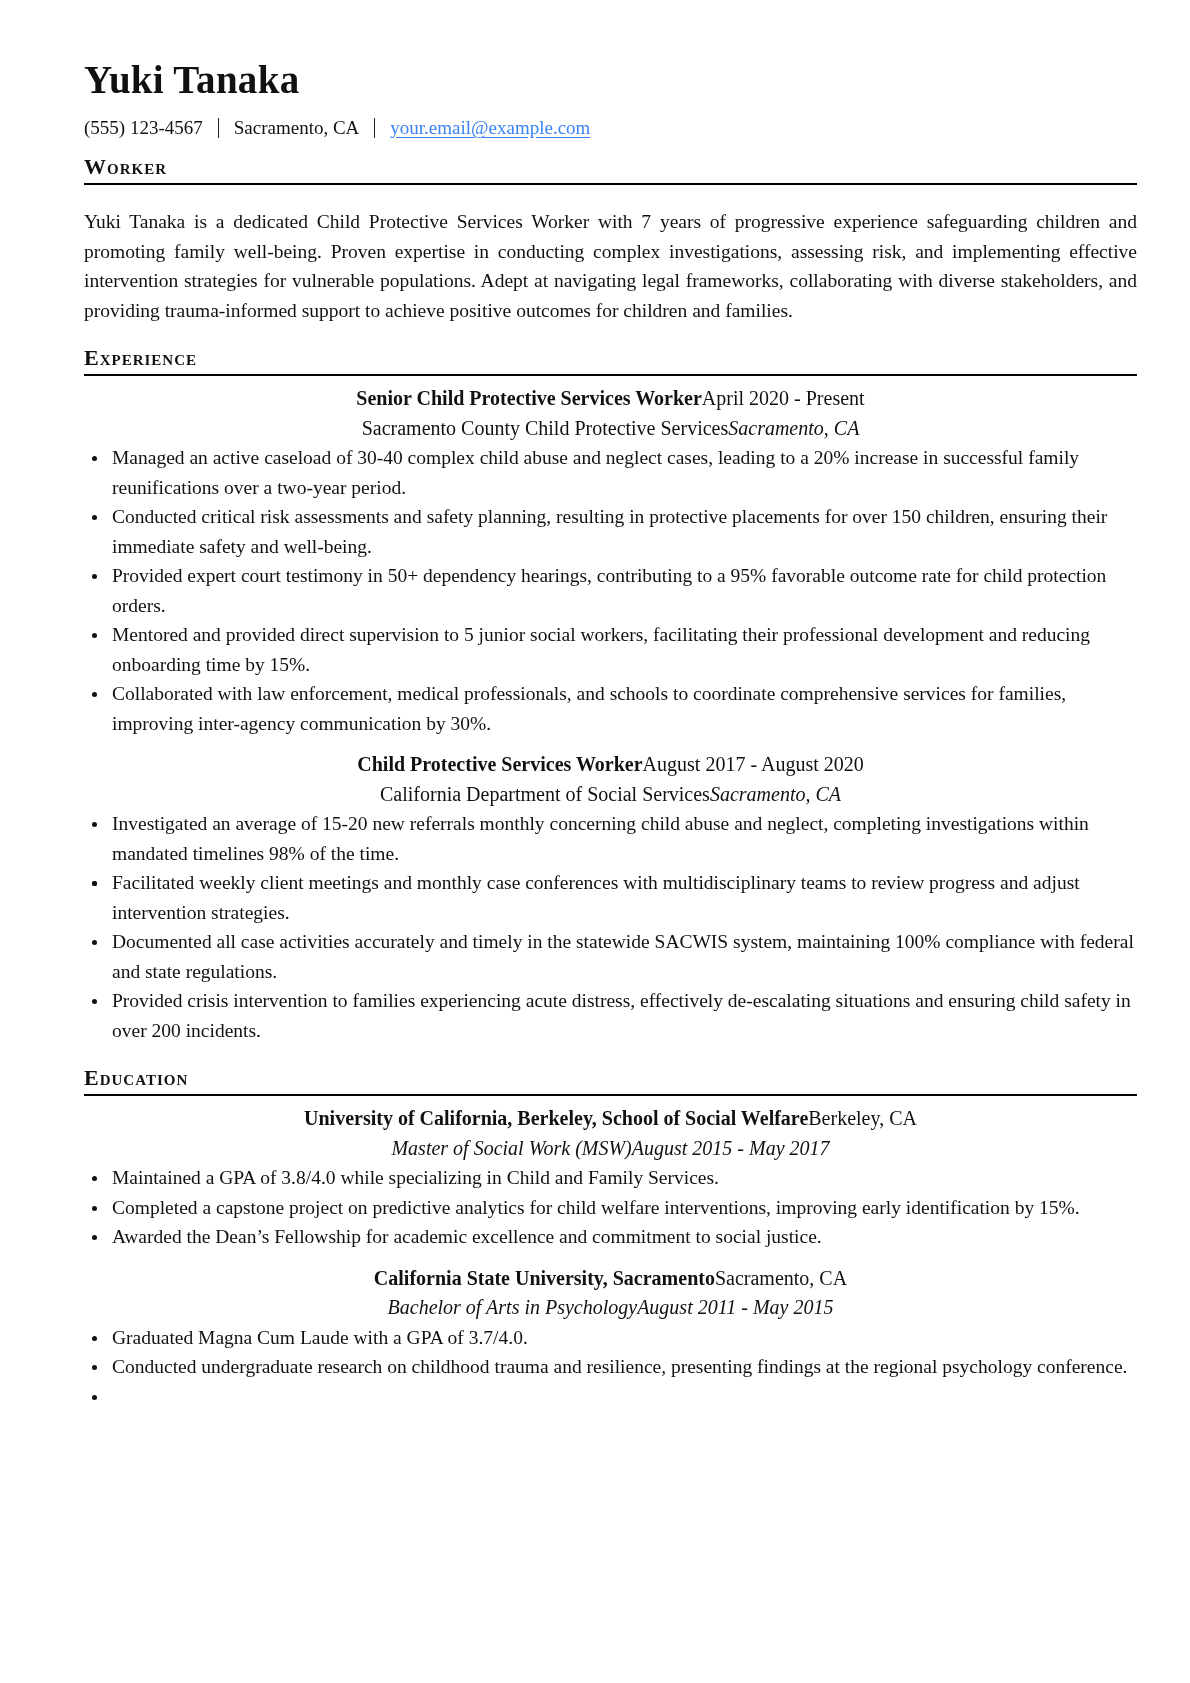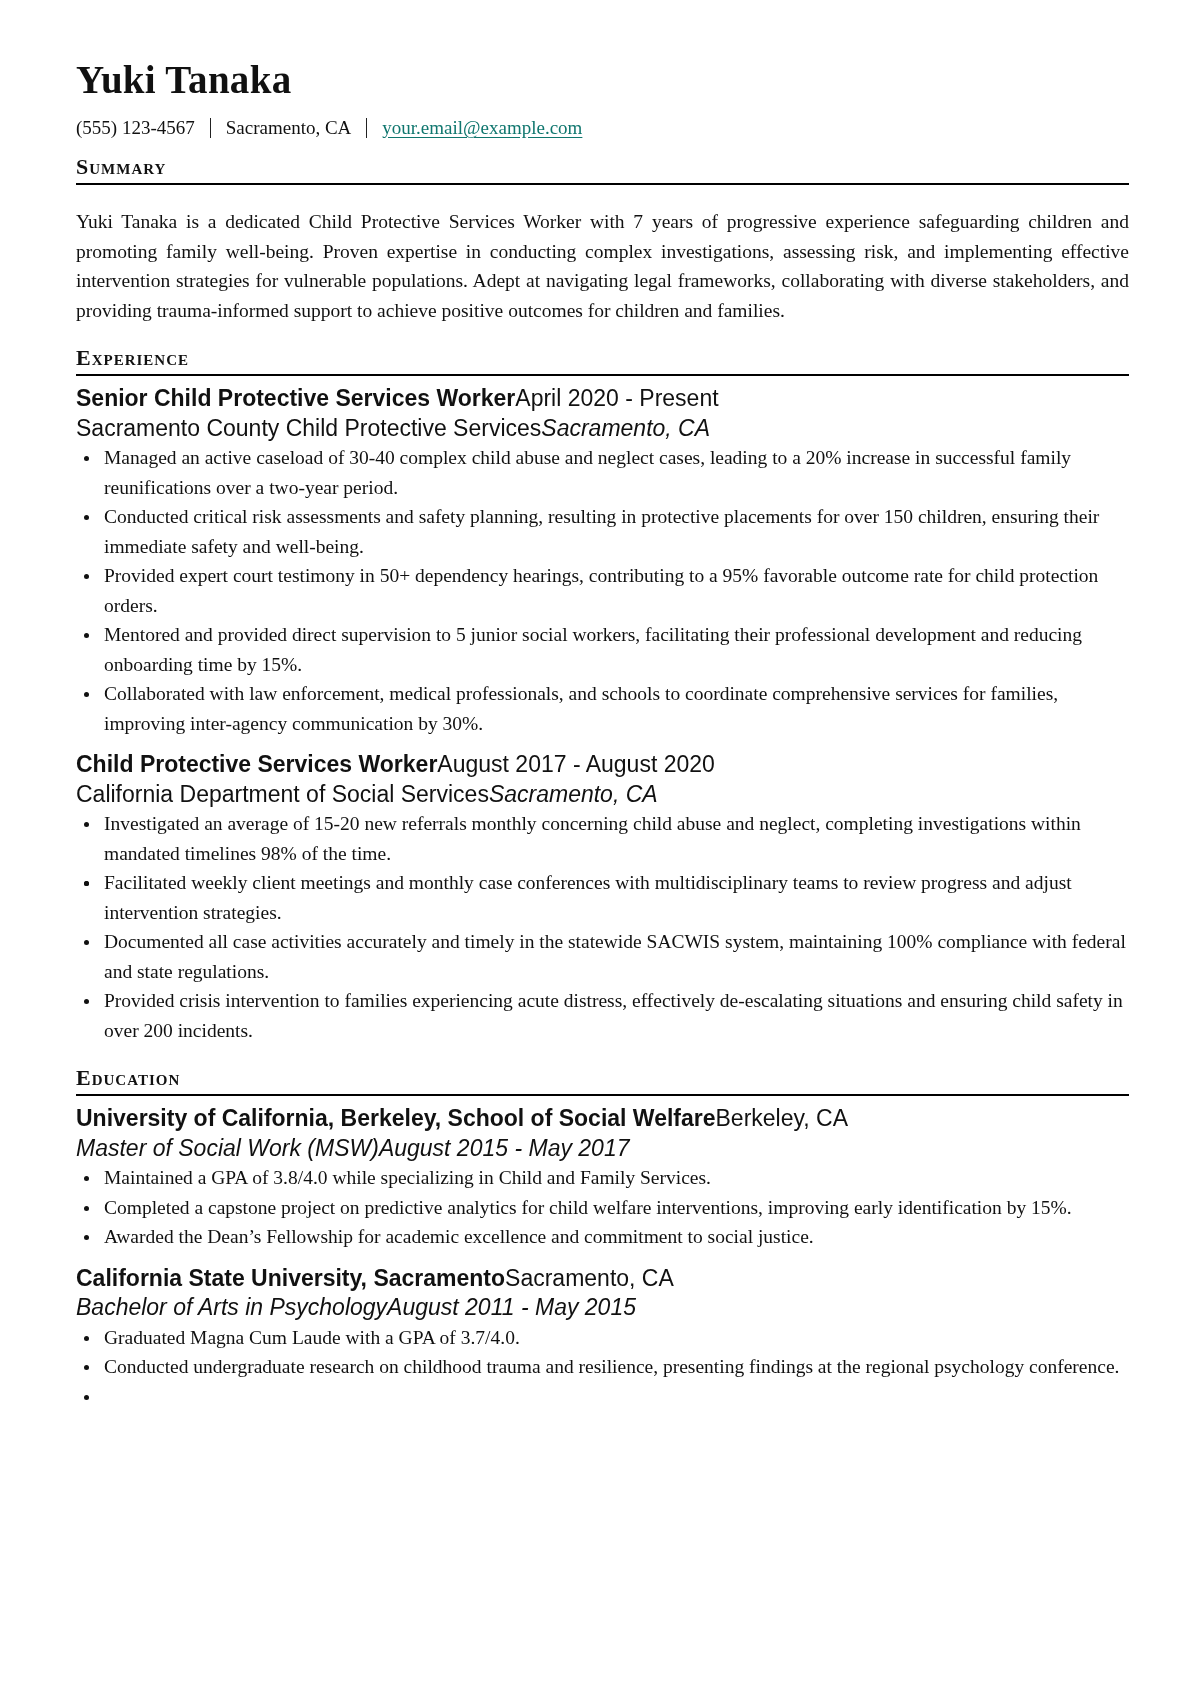--- a/index.html
+++ b/index.html
@@ -6,21 +6,21 @@
     body {
       width: 1190px;
       height: 1683px;
       position: relative;
       font-family: "DejaVu Serif", "Liberation Serif", serif;
       color: #111111;
       overflow: hidden;
     }
     .page {
       position: absolute;
-      left: 76px;
+      left: 84px;
       top: 58px;
       width: 1053px;
     }
     .name {
       font-family: "Liberation Serif", "DejaVu Serif", serif;
       font-weight: bold;
       font-size: 39px;
       line-height: 44px;
       margin: 0;
       letter-spacing: 0.3px;
@@ -34,21 +34,21 @@
       align-items: center;
     }
     .contact .sep {
       display: inline-block;
       width: 1px;
       height: 20px;
       background: #222;
       margin: 0 15px;
     }
     .contact a {
-      color: #0f766e;
+      color: #3b82f6;
       text-decoration: underline;
       text-underline-offset: 3px;
     }
     .section-title {
       font-family: "Liberation Serif", serif;
       font-size: 22px;
       font-variant: small-caps;
       font-weight: bold;
       letter-spacing: 1px;
       line-height: 26px;
@@ -62,23 +62,23 @@
       font-family: "Liberation Serif", serif;
       font-size: 19.5px;
       line-height: 29.5px;
       margin-top: 22px;
       text-align: justify;
     }
     .entry { margin-top: 8px; }
     .entry + .entry { margin-top: 12px; }
     .row {
       display: flex;
-      justify-content: flex-start;
-      font-family: Liberation Sans, sans-serif;
-      font-size: 23px;
+      justify-content: center;
+      font-family: Liberation Serif, serif;
+      font-size: 20px;
       line-height: 29.5px;
     }
     .row .bold { font-weight: bold; }
     .row .ital { font-style: italic; }
     ul.bullets {
       list-style: none;
       margin: 0;
       padding: 0;
     }
     ul.bullets li {
@@ -106,21 +106,21 @@
   <h1 class="name">Yuki Tanaka</h1>
   <div class="contact">
     <span>(555) 123-4567</span>
     <span class="sep"></span>
     <span>Sacramento, CA</span>
     <span class="sep"></span>
     <a href="#">your.email@example.com</a>
   </div>
 
   <div class="section first">
-    <h2 class="section-title">Summary</h2>
+    <h2 class="section-title">Worker</h2>
     <div class="para">Yuki Tanaka is a dedicated Child Protective Services Worker with 7 years of progressive experience safe­guarding children and promoting family well-being. Proven expertise in conducting complex investigations, assessing risk, and implementing effective intervention strategies for vulnerable populations. Adept at navi­gating legal frameworks, collaborating with diverse stakeholders, and providing trauma-informed support to achieve positive outcomes for children and families.</div>
   </div>
 
   <div class="section">
     <h2 class="section-title">Experience</h2>
 
     <div class="entry">
       <div class="row">
         <span class="bold">Senior Child Protective Services Worker</span>
         <span>April 2020 - Present</span>

